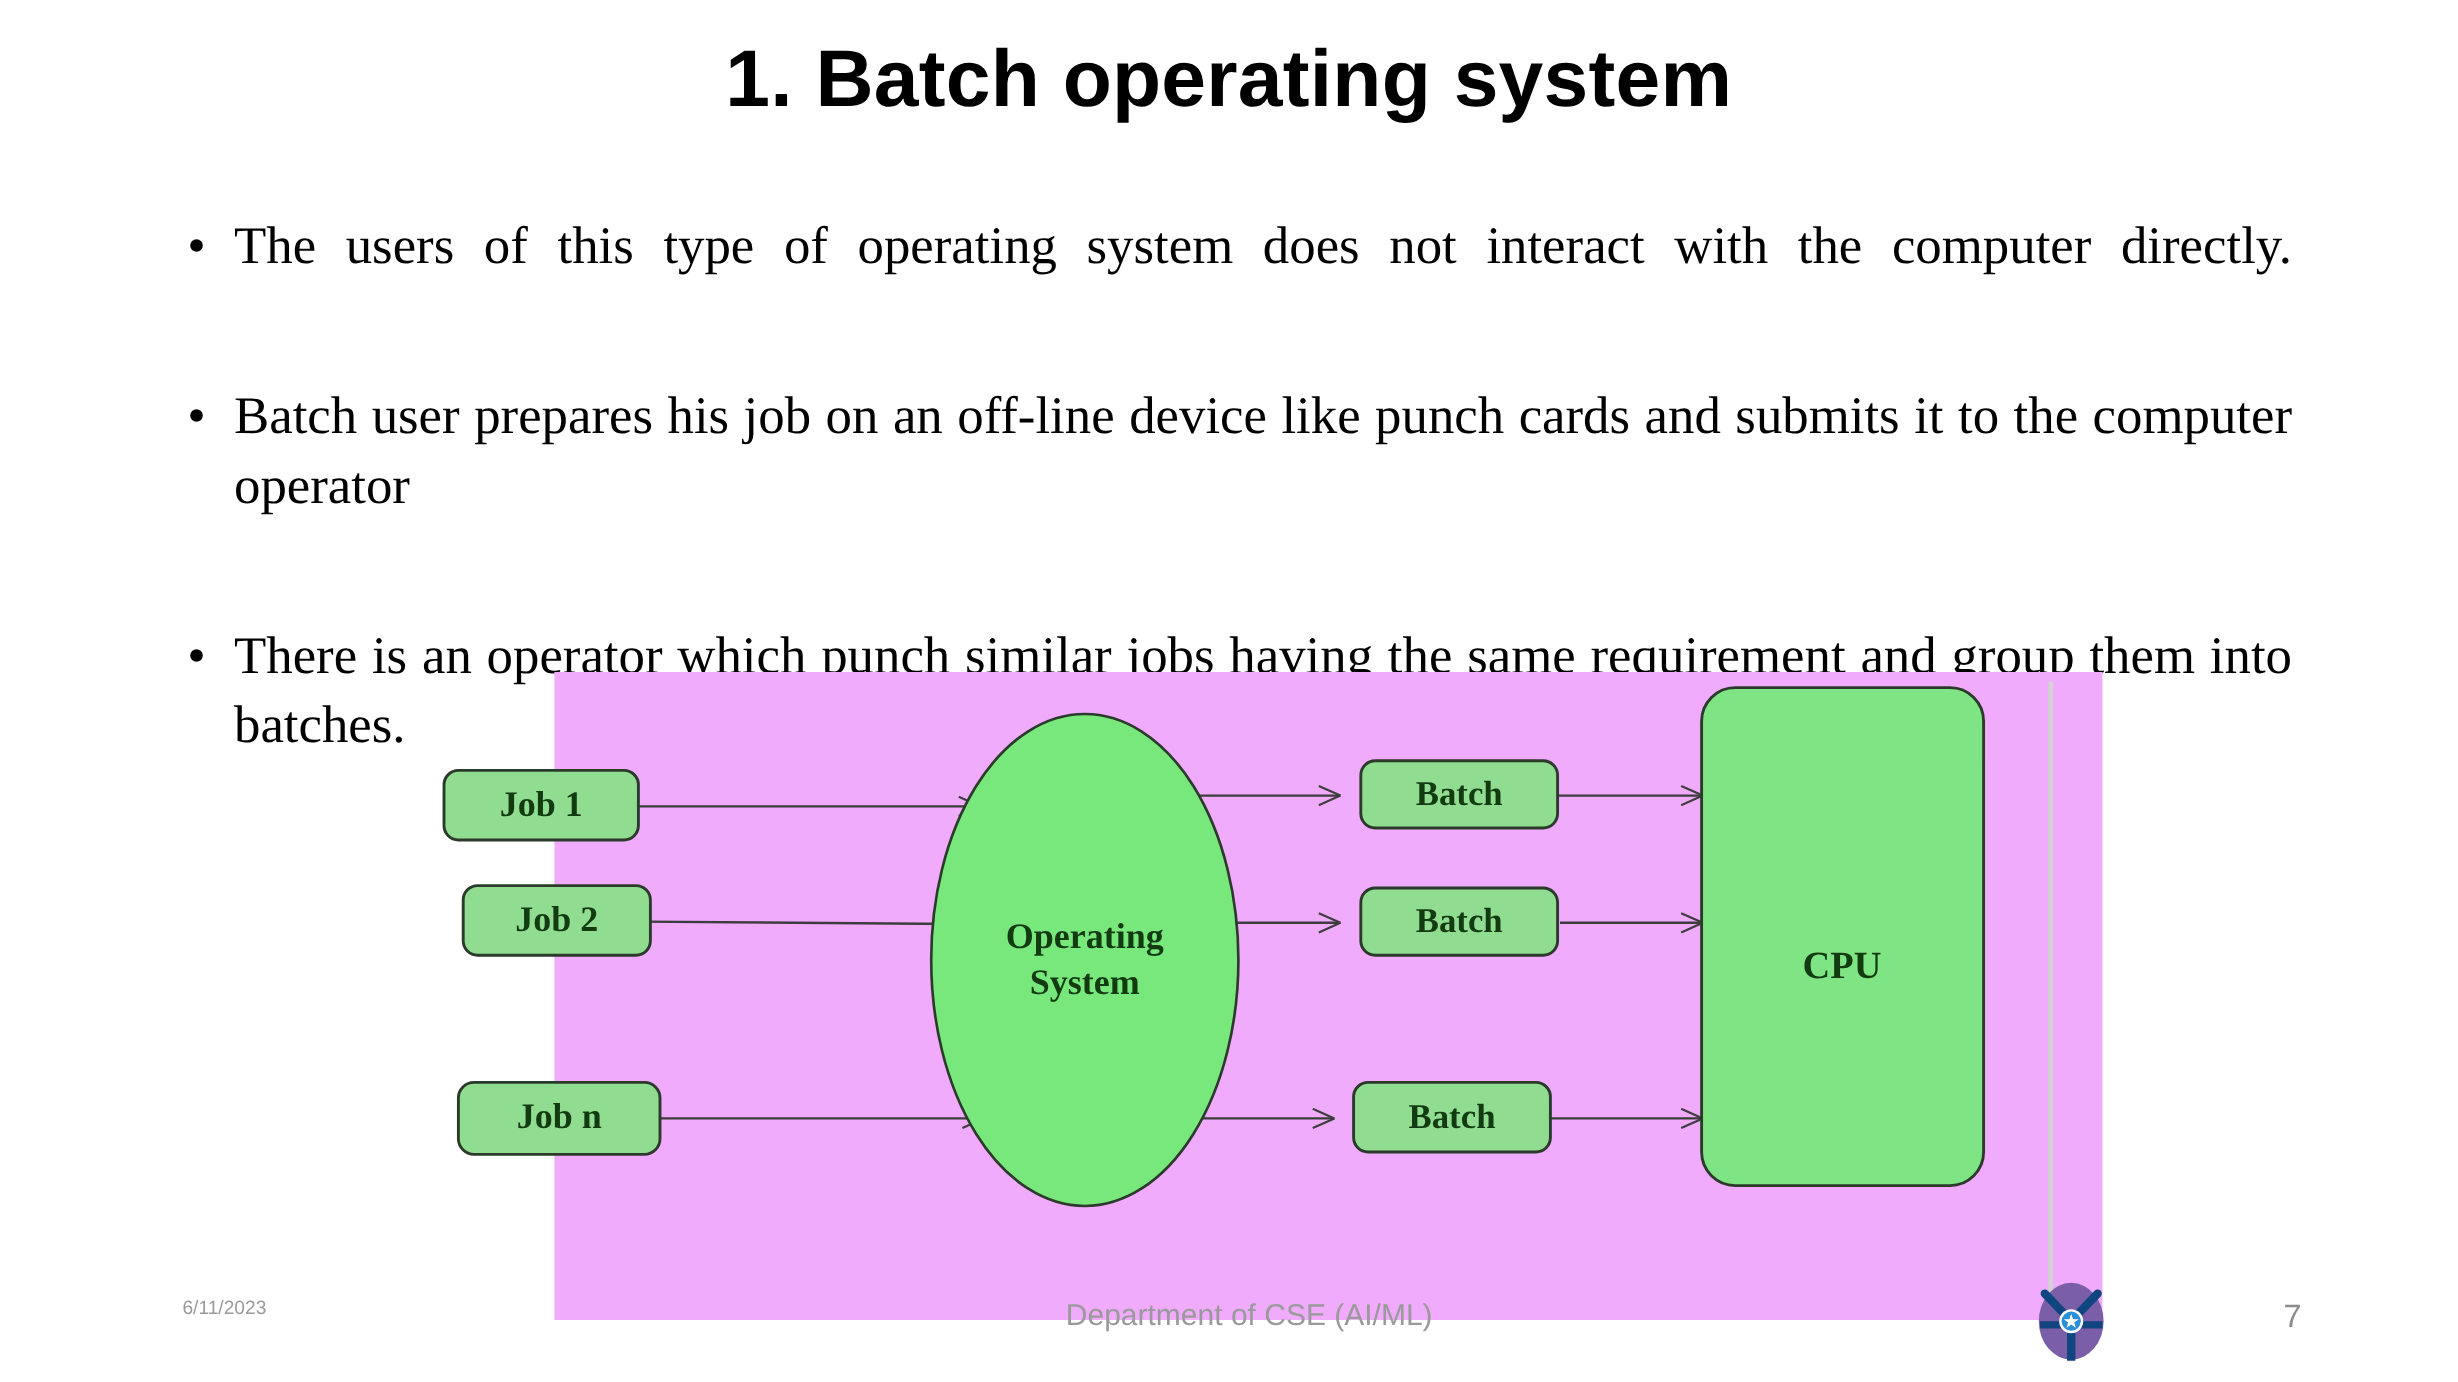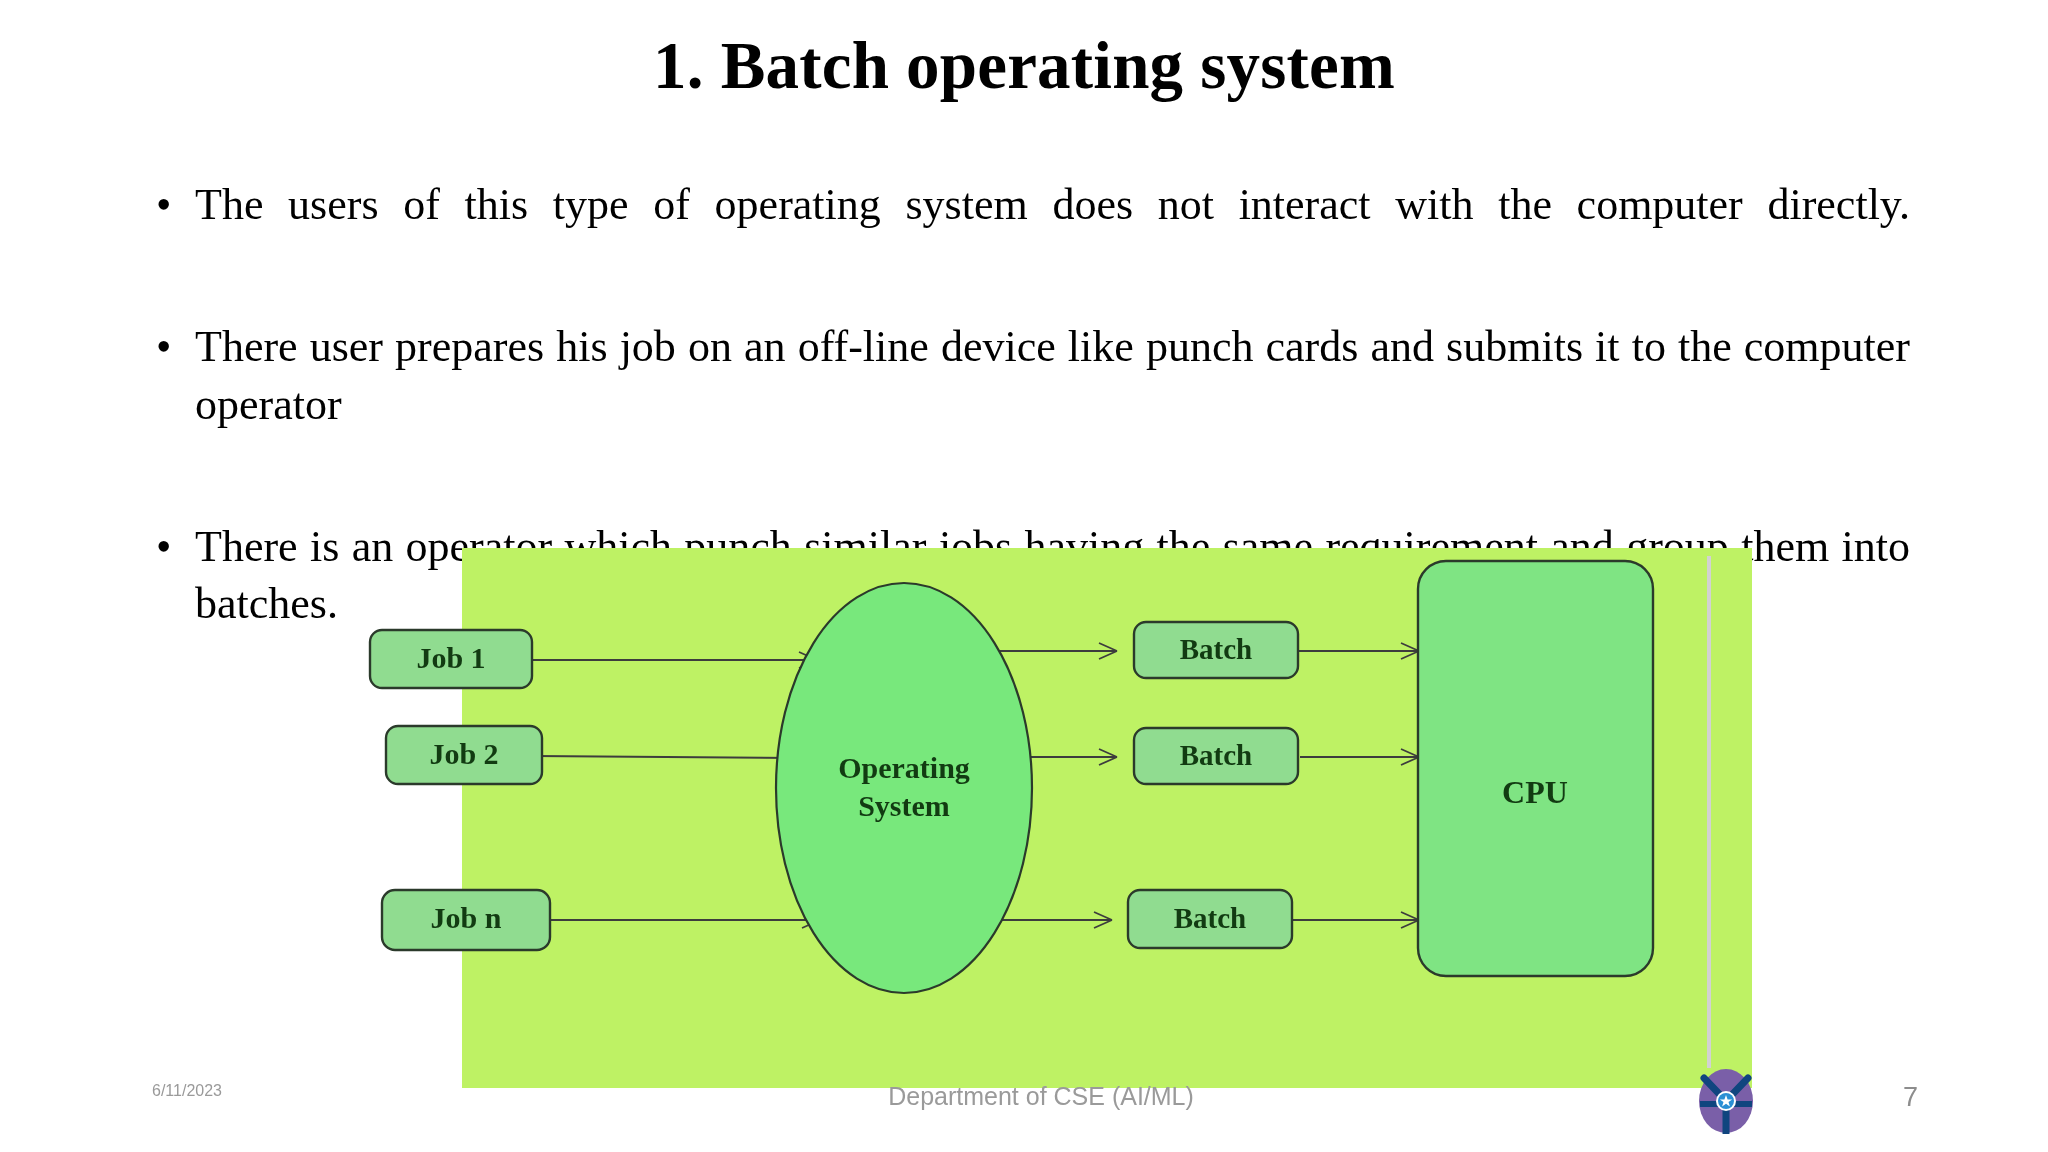--- a/index.html
+++ b/index.html
@@ -21,21 +21,21 @@
     background: #ffffff;
   }
 
   
   .slide-title {
     position: absolute;
     top: 26px;
     left: 0;
     width: 2048px;
     text-align: center;
-    font-family: Liberation Serif, serif;
+    font-family: Liberation Sans, sans-serif;
     font-weight: bold;
     font-size: 67px;
     letter-spacing: 0.2px;
     color: #000000;
     line-height: 1.18;
   }
 
   
   .body-block {
     position: absolute;
@@ -67,24 +67,24 @@
   .bullet .txt::after {
     content: "";
     display: inline-block;
     width: 100%;
   }
 
   
   .diagram {
     position: absolute;
     left: 462px;
-    top: 548px;
+    top: 560px;
     width: 1290px;
     height: 540px;
-    background: #bef264;
+    background: #f0abfc;
   }
   .diagram-svg {
     position: absolute;
     left: -190px;
     top: -10px;
   }
 
   .node-label {
     font-family: "Liberation Serif", "DejaVu Serif", serif;
     font-weight: bold;
@@ -136,21 +136,21 @@
 
   <div class="body-block">
 
     <div class="bullet">
       <span class="dot">•</span>
       <span class="txt">The users of this type of operating system does not interact with the computer directly.</span>
     </div>
 
     <div class="bullet">
       <span class="dot">•</span>
-      <span class="txt">There user prepares his job on an off-line device like punch cards and submits it to the computer operator</span>
+      <span class="txt">Batch user prepares his job on an off-line device like punch cards and submits it to the computer operator</span>
     </div>
 
     <div class="bullet">
       <span class="dot">•</span>
       <span class="txt">There is an operator which punch similar jobs having the same requirement and group them into batches.</span>
     </div>
 
   </div>
 
   <div class="diagram">

